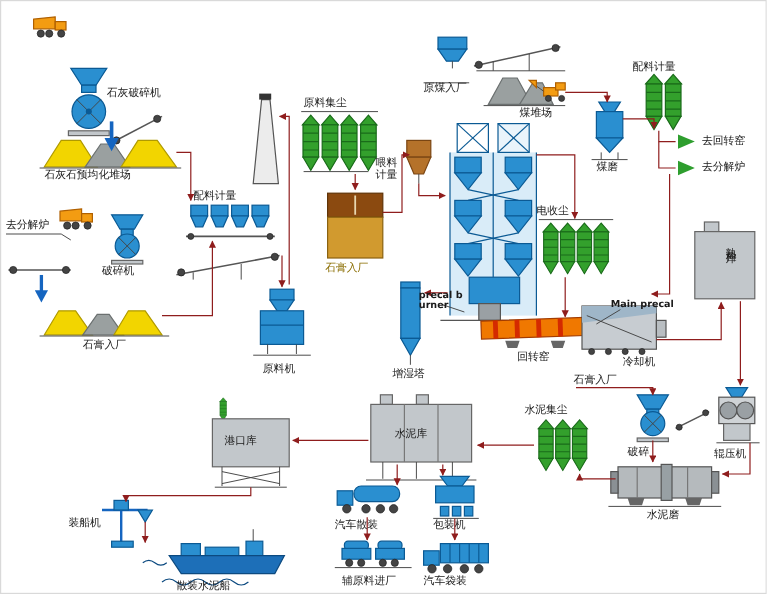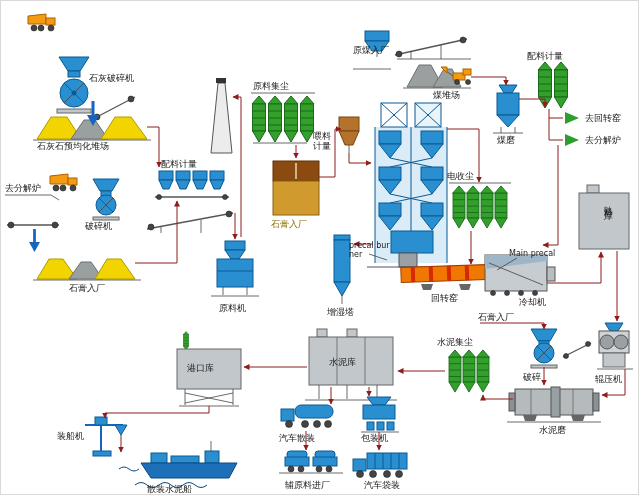--- a/index.html
+++ b/index.html
@@ -3,21 +3,21 @@
 <meta charset="utf-8">
 <style>
   *{margin:0;padding:0;box-sizing:border-box}
   html,body{background:#fff}
   body{font-family:"DejaVu Sans",sans-serif}
   .canvas{position:relative;width:639px;height:495px;background:#fff;border:1px solid #d9d9d9;overflow:hidden}
   .wiring{position:absolute;left:0;top:0}
   .lb{position:absolute;font-size:9px;color:#1a1a1a;line-height:1.15;white-space:nowrap}
   .lb.wrap{white-space:normal;word-break:break-all}
   .lb.vert{writing-mode:vertical-rl;letter-spacing:2px}
-  .lb.en{font-size:8px;font-weight:normal}
+  .lb.en{font-size:8px;font-weight:bold}
   .lb.olive{color:#8a6d00}
   
   .f-blue{fill:var(--c-blue,#2a8fd0);stroke:var(--c-blue_dark,#0b5a94);stroke-width:1}
   .f-green{fill:var(--c-green,#33a02c);stroke:var(--c-green_dark,#1a6b1a);stroke-width:1}
   .f-yellow{fill:var(--c-yellow,#f2d500);stroke:#b09a00;stroke-width:1}
   .f-gray{fill:var(--c-gray,#c2c7cb);stroke:#666;stroke-width:1}
   .f-orange{fill:var(--c-orange,#f39c12);stroke:#b06000;stroke-width:1}
   .f-graypile{fill:#9aa0a0;stroke:#6b7070;stroke-width:1}
   .flow{stroke:var(--c-line,#8f1d1d);stroke-width:1;fill:none}
   .thin{stroke:#444;stroke-width:0.8;fill:none}
@@ -434,21 +434,21 @@
   </g>
 </svg>
 
 <div class="lb" style="left:88px;top:72px">石灰破碎机</div>
 <div class="lb" style="left:36px;top:140px">石灰石预均化堆场</div>
 <div class="lb" style="left:4px;top:182px">去分解炉</div>
 <div class="lb" style="left:84px;top:220px">破碎机</div>
 <div class="lb" style="left:68px;top:282px">石膏入厂</div>
 <div class="lb" style="left:160px;top:158px">配料计量</div>
 <div class="lb" style="left:252px;top:80px">原料集尘</div>
-<div class="lb" style="left:352px;top:44px">原煤入厂</div>
+<div class="lb" style="left:352px;top:68px">原煤入厂</div>
 <div class="lb" style="left:432px;top:89px">煤堆场</div>
 <div class="lb" style="left:526px;top:50px">配料计量</div>
 <div class="lb" style="left:496px;top:134px">煤磨</div>
 <div class="lb" style="left:584px;top:112px">去回转窑</div>
 <div class="lb" style="left:584px;top:134px">去分解炉</div>
 <div class="lb wrap" style="left:312px;top:130px;width:20px">喂料计量</div>
 <div class="lb olive" style="left:270px;top:218px">石膏入厂</div>
 <div class="lb" style="left:446px;top:170px">电收尘</div>
 <div class="lb en wrap" style="left:348px;top:240px;width:42px">precal burner</div>
 <div class="lb en" style="left:508px;top:248px">Main precal</div>
@@ -462,15 +462,15 @@
 <div class="lb" style="left:522px;top:371px">破碎</div>
 <div class="lb" style="left:594px;top:373px">辊压机</div>
 <div class="lb" style="left:328px;top:356px">水泥库</div>
 <div class="lb" style="left:538px;top:424px">水泥磨</div>
 <div class="lb" style="left:186px;top:362px">港口库</div>
 <div class="lb" style="left:56px;top:430px">装船机</div>
 <div class="lb" style="left:146px;top:483px">散装水泥船</div>
 <div class="lb" style="left:278px;top:432px">汽车散装</div>
 <div class="lb" style="left:360px;top:432px">包装机</div>
 <div class="lb" style="left:284px;top:479px">辅原料进厂</div>
-<div class="lb" style="left:363px;top:479px">汽车袋装</div>
+<div class="lb" style="left:352px;top:479px">汽车袋装</div>
 
 </div>
 
 </body></html>

